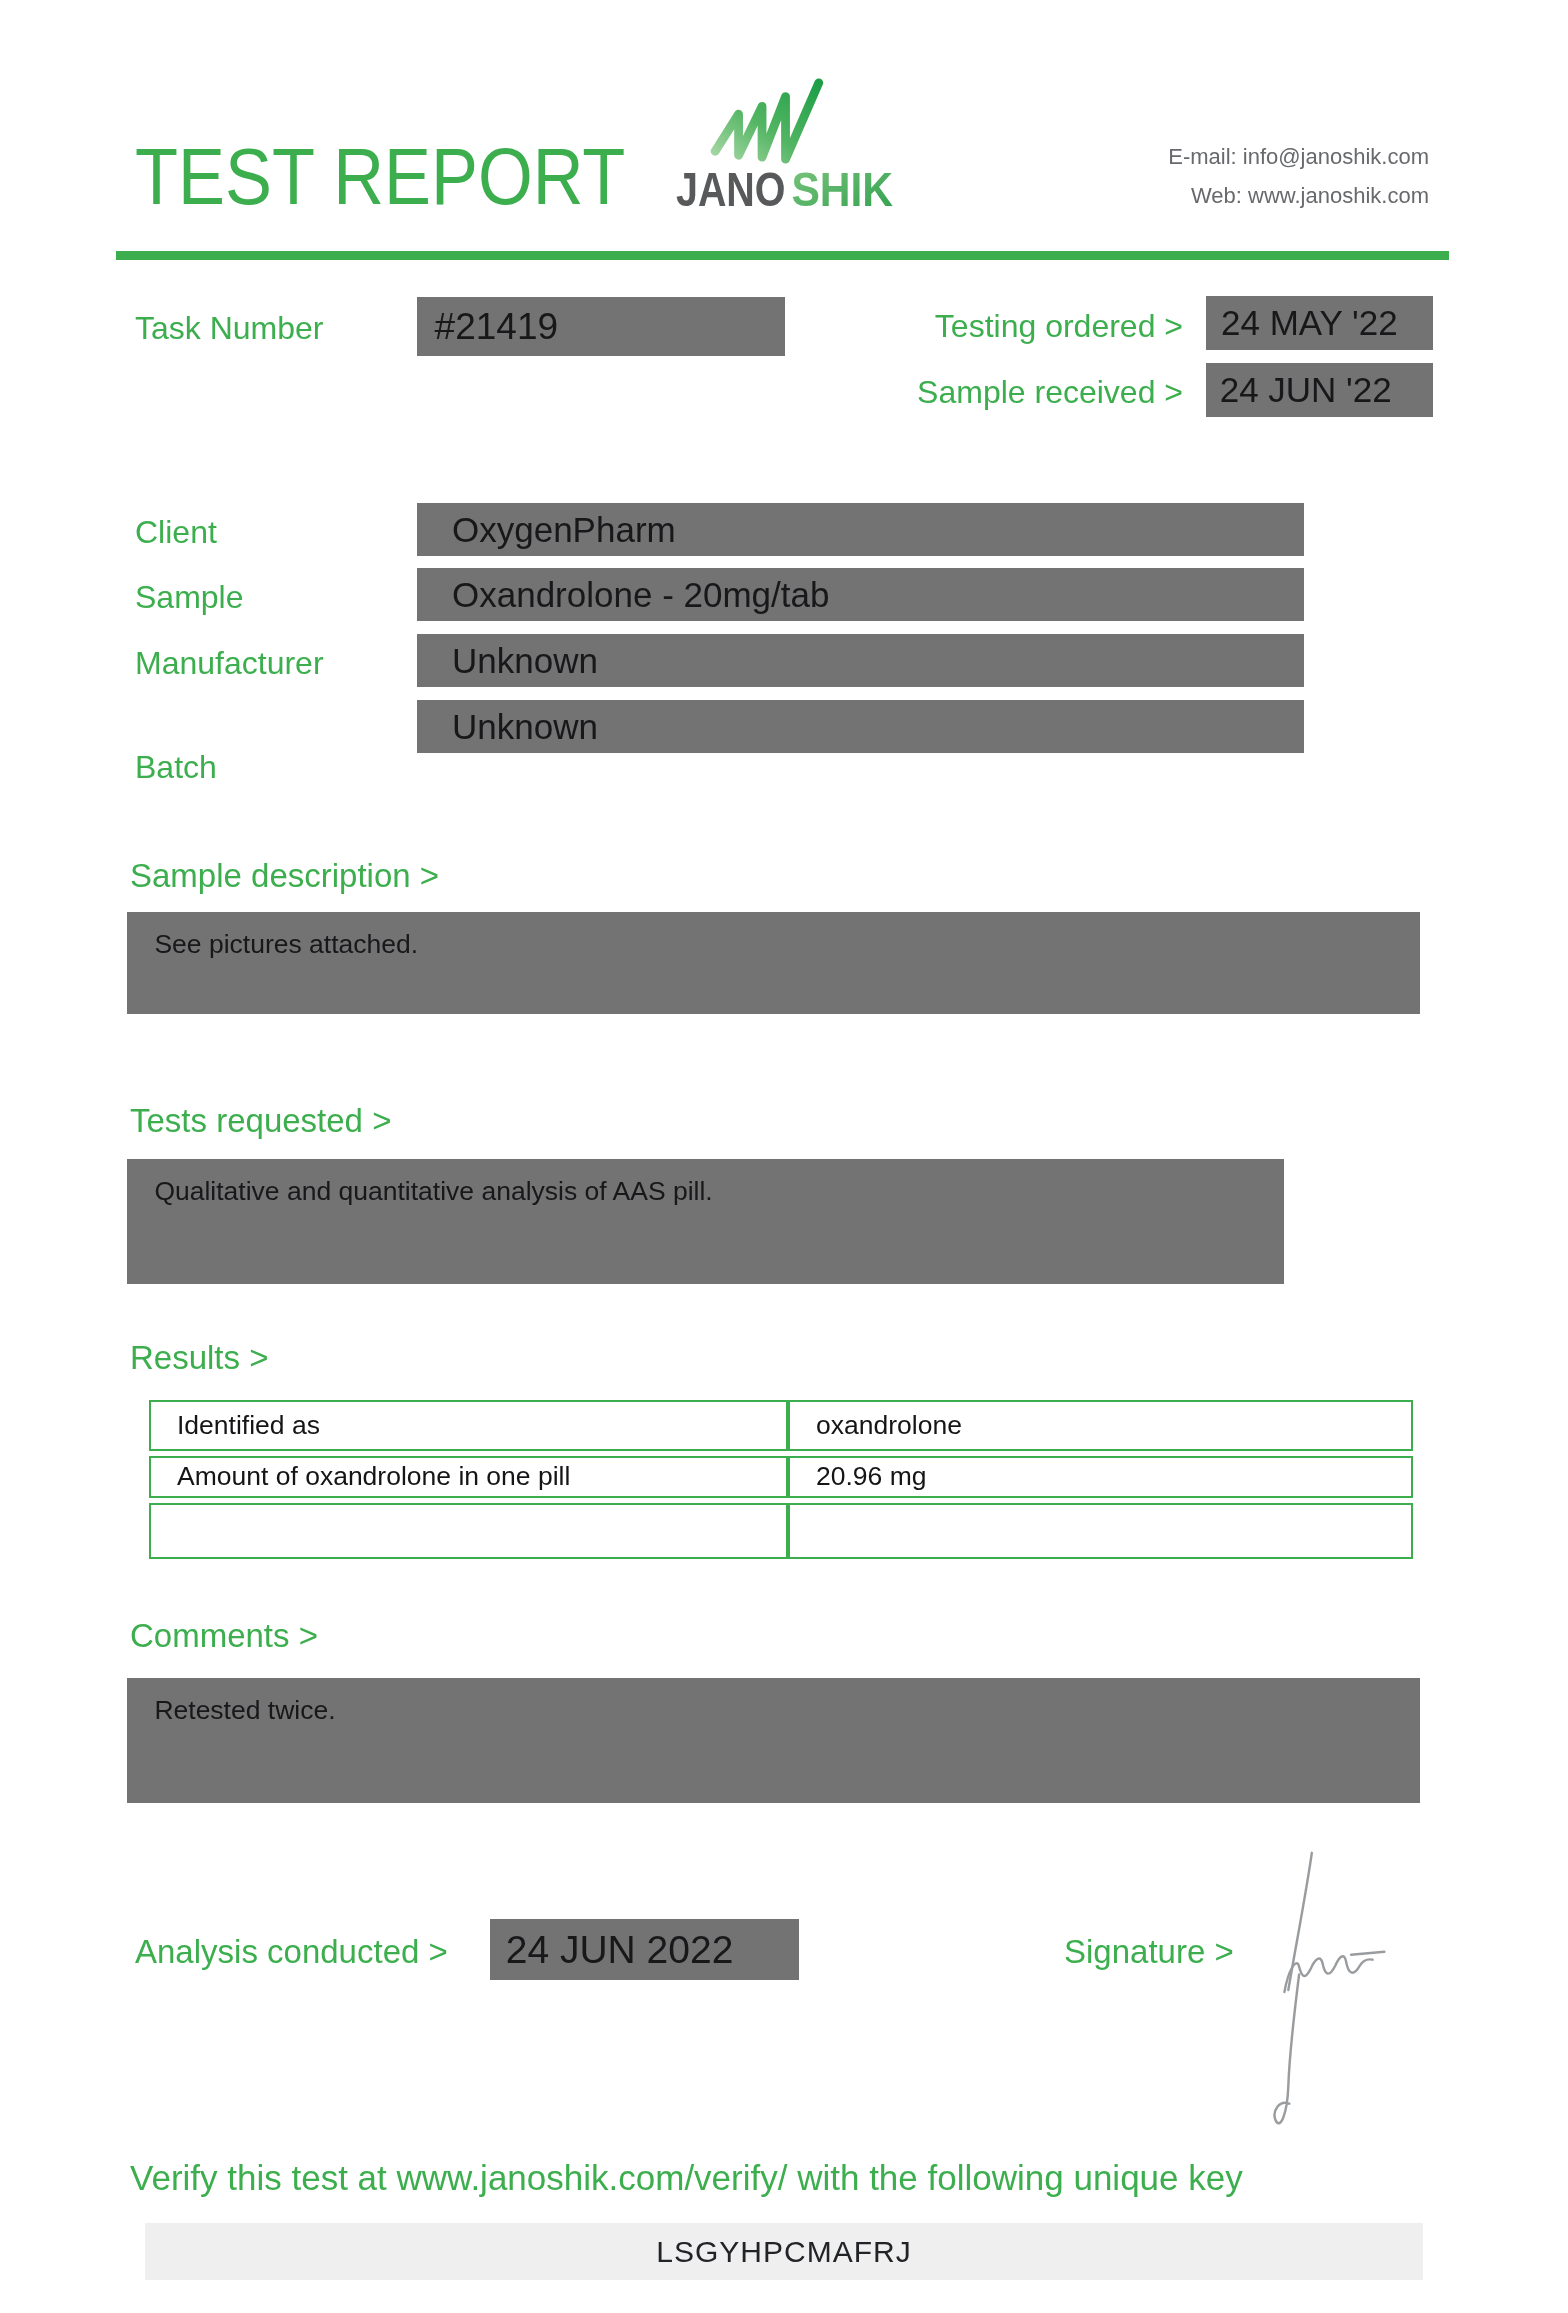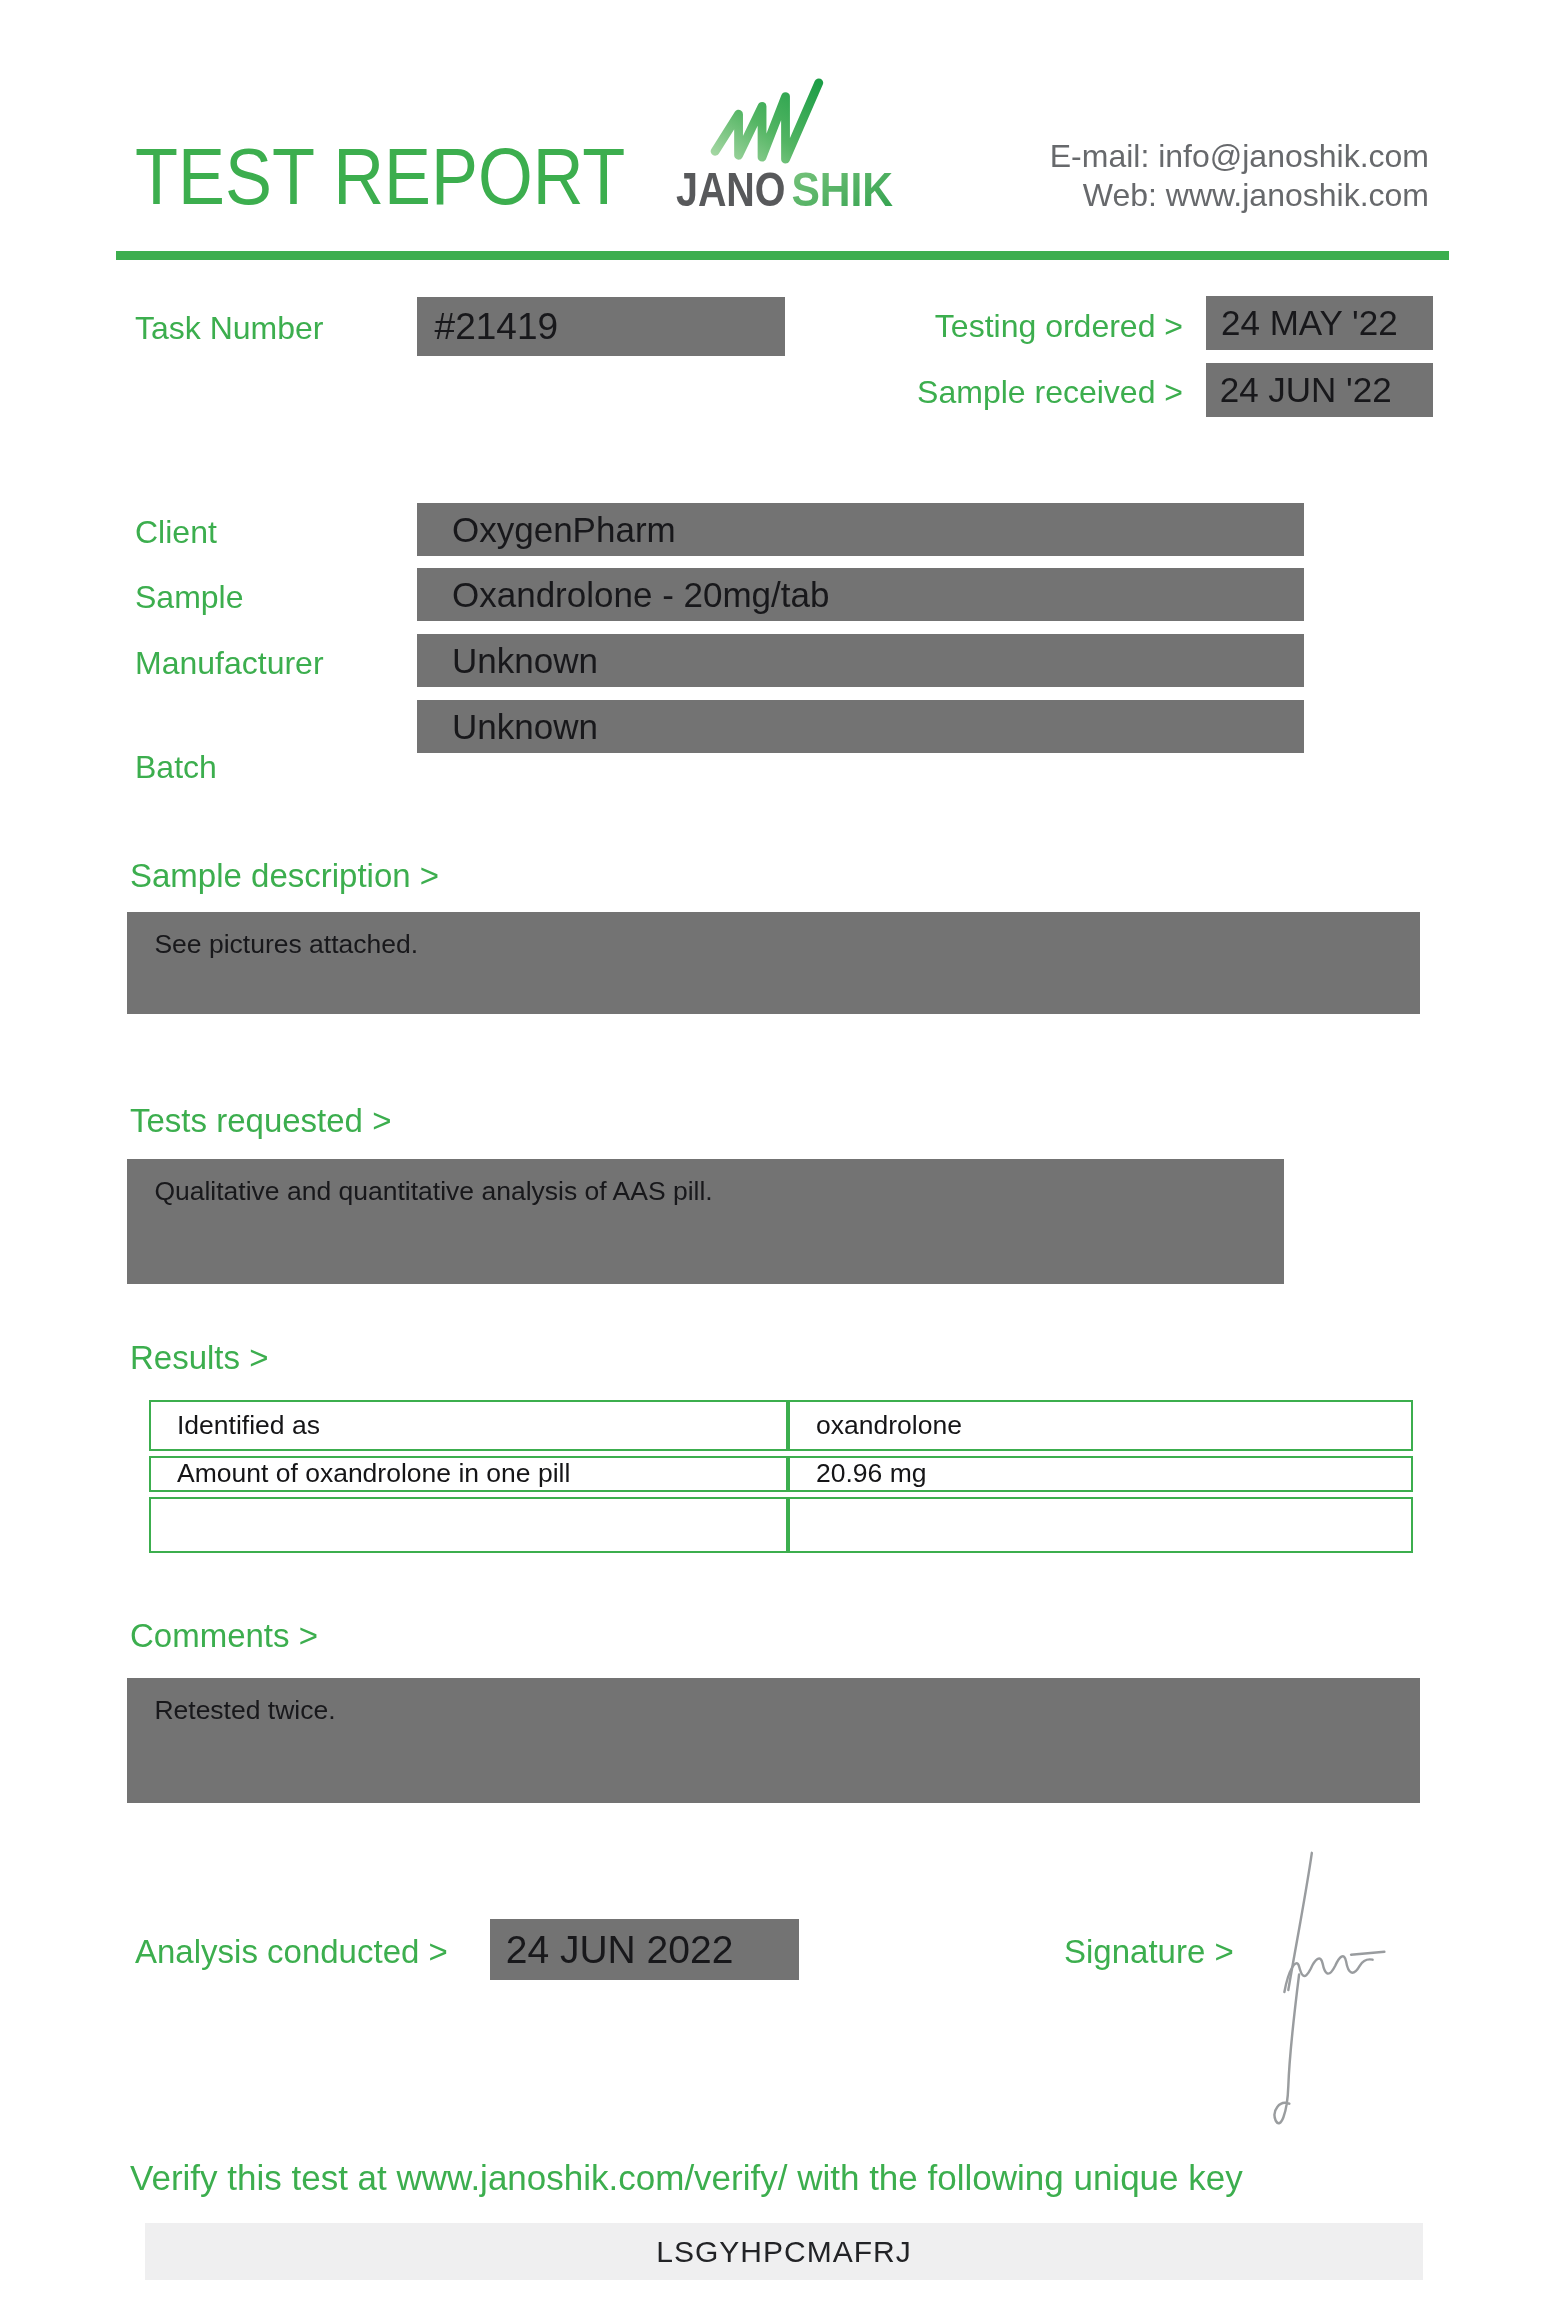--- a/index.html
+++ b/index.html
@@ -10,21 +10,21 @@
 
   
   .title {
     position:absolute; left:135px; top:131px;
     font-size:80px; font-weight:400; color:#3cae4e; white-space:nowrap;
     transform:scaleX(0.88); transform-origin:left top; letter-spacing:0px;
   }
   .logo { position:absolute; left:674px; top:71px; width:225px; height:145px; }
   .contact {
     position:absolute; right:139px; top:137px; text-align:right;
-    font-size:32px; line-height:39px; color:#67696c; white-space:nowrap;
+    font-size:22px; line-height:39px; color:#67696c; white-space:nowrap;
   }
   .divider { position:absolute; left:116px; top:251px; width:1333px; height:8.8px; background:#3cae4e; }
 
   
   .lbl { position:absolute; font-size:32px; color:#3cae4e; white-space:nowrap; }
   .lbl.right { text-align:right; }
   .gbox {
     position:absolute; background:#737373; color:#18181b;
     font-size:35px; white-space:nowrap; overflow:hidden; box-sizing:border-box;
   }
@@ -55,21 +55,21 @@
   
   .rtable {
     position:absolute; left:149px; top:1400px;
     display:grid; grid-template-columns:639px 625px; row-gap:4.9px;
   }
   .rcell {
     box-sizing:border-box; border:2.9px solid #3cae4e; background:#ffffff;
     display:flex; align-items:center; padding-left:26px;
     font-size:26.5px; color:#151517; white-space:nowrap; overflow:hidden;
   }
-  .rr0 { height:51px; } .rr1 { height:36px; } .rr2 { height:56px; }
+  .rr0 { height:51px; } .rr1 { height:42px; } .rr2 { height:56px; }
 
   
   .an-label { left:135px; top:1933px; }
   .an-box   { left:490px; top:1919px; width:309px; height:61px; line-height:61px; padding-left:15.7px; font-size:39px; }
   .sig-label{ left:1064px; top:1933px; }
   .sig-svg  { position:absolute; left:1255px; top:1835px; width:196px; height:314px; }
 
   .verify {
     position:absolute; left:130px; top:2158px; width:1313px;
     font-size:35px; color:#3cae4e; white-space:nowrap;

